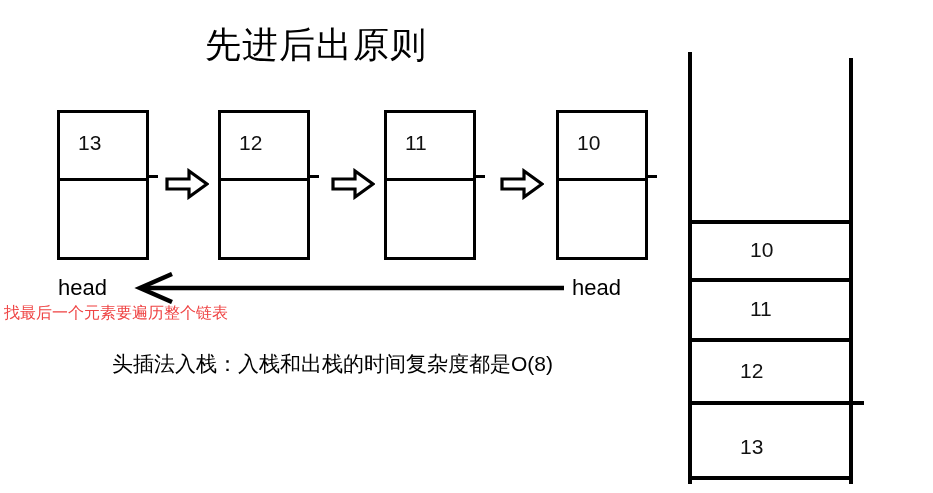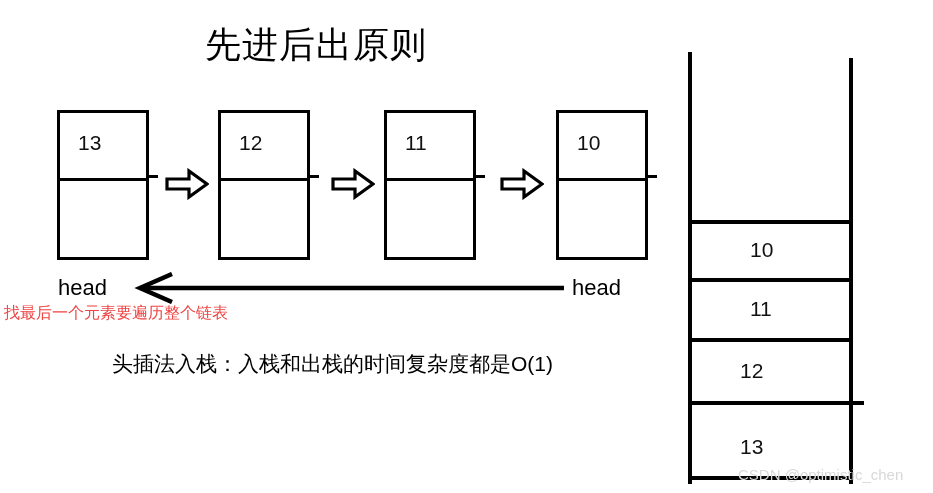--- a/index.html
+++ b/index.html
@@ -185,34 +185,33 @@
 
   <div class="abs" id="back-arrow">
     <svg width="436" height="32" viewBox="0 0 436 32" aria-hidden="true">
       <line x1="12" y1="16" x2="434" y2="16" stroke="#000000" stroke-width="4.5" stroke-linecap="butt"></line>
       <polyline points="42,2 10,16 42,30" fill="none" stroke="#000000" stroke-width="4.5" stroke-linecap="butt" stroke-linejoin="miter"></polyline>
     </svg>
   </div>
 
   <div class="abs" id="red-note">找最后一个元素要遍历整个链表</div>
 
-  <div class="abs" id="caption">头插法入栈：入栈和出栈的时间复杂度都是O(1)</div>
+  <div class="abs" id="caption">头插法入栈：入栈和出栈的时间复杂度都是O(8)</div>
 
   <div class="abs" id="stack-wrap">
 
     <div class="abs stack-rail" id="stack-rail-left"></div>
     <div class="abs stack-rail" id="stack-rail-right"></div>
 
     <div class="abs stack-hline" style="top:172px;"></div>
     <div class="abs stack-hline" style="top:230px;"></div>
     <div class="abs stack-hline" style="top:290px;"></div>
     <div class="abs stack-hline wide" style="top:353px;"></div>
     <div class="abs stack-hline" style="top:428px;"></div>
 
     <div class="abs stack-cell-label" style="left:62px; top:190px;">10</div>
     <div class="abs stack-cell-label" style="left:62px; top:249px;">11</div>
     <div class="abs stack-cell-label" style="left:52px; top:311px;">12</div>
     <div class="abs stack-cell-label" style="left:52px; top:387px;">13</div>
   </div>
 
-  <div class="abs" id="watermark">CSDN @optimistic_chen</div>
 
 </div>
 
 </body></html>

